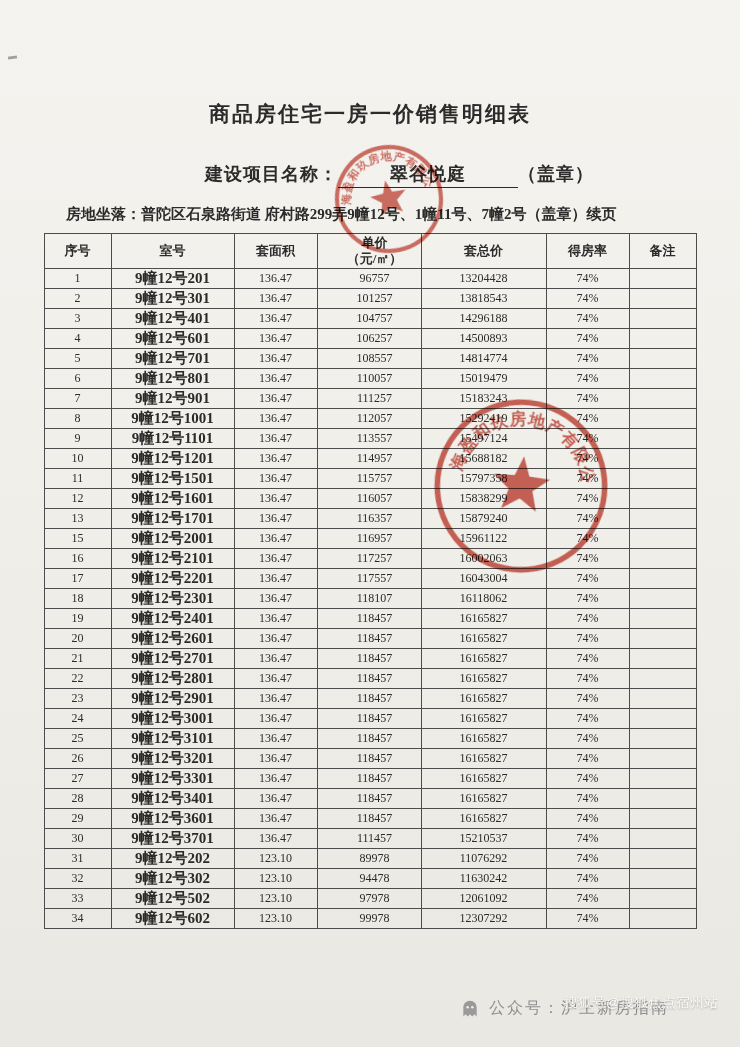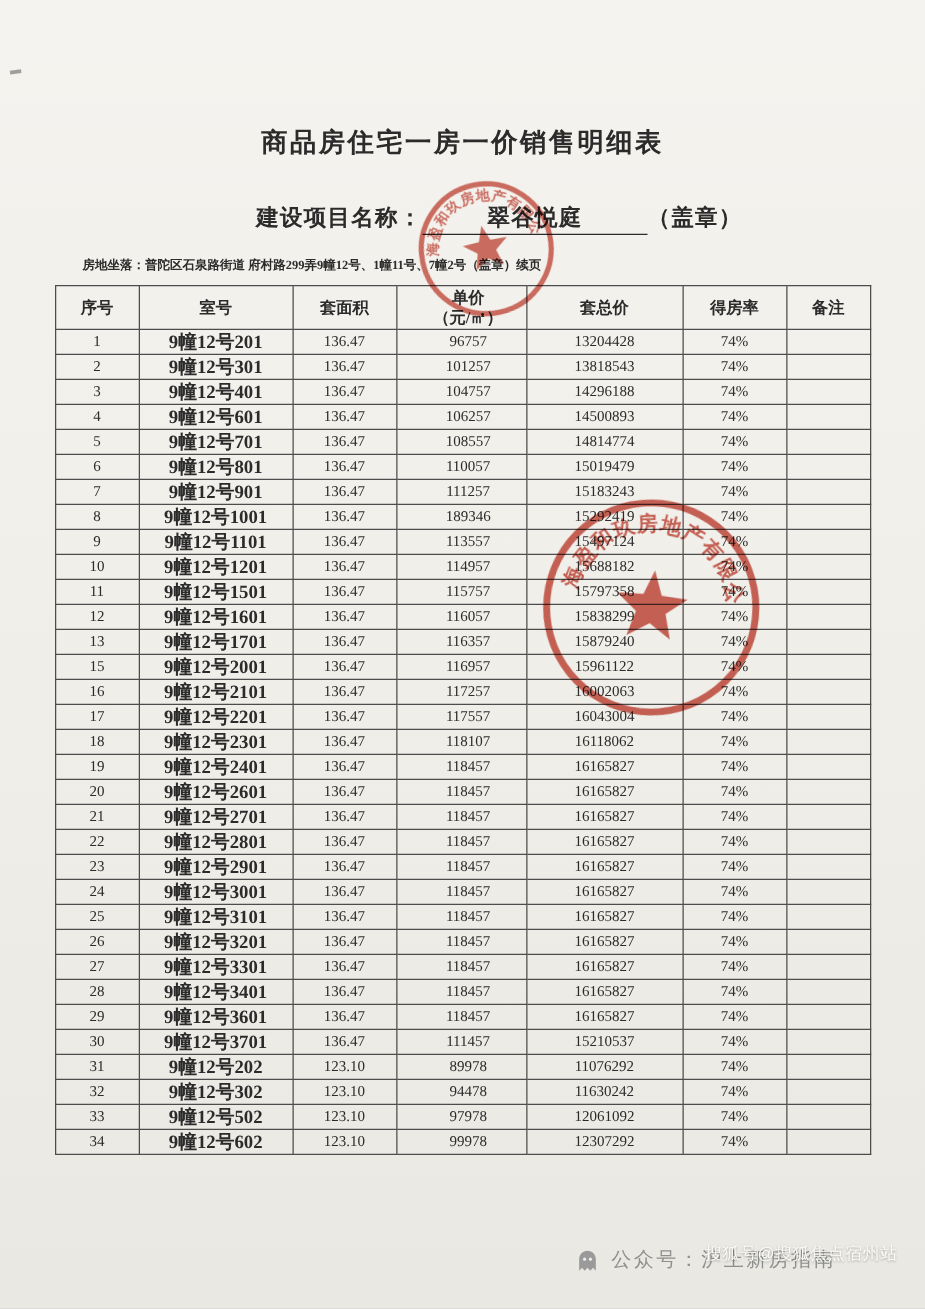--- a/index.html
+++ b/index.html
@@ -5,21 +5,21 @@
   html,body{margin:0;padding:0;background:#c9c9c9;}
   .page{
     position:relative;width:740px;height:1047px;margin:0 auto;overflow:hidden;
     background:linear-gradient(180deg,#f5f3ef 0%,#f1efea 45%,#eae8e2 100%);
     font-family:"Liberation Serif","DejaVu Serif",serif;color:#2b2b2b;
   }
   .corner-mark{position:absolute;left:8px;top:56px;width:9px;height:3px;background:#5a5a5a;opacity:.55;transform:rotate(-8deg);}
   .title{margin:0;padding-top:100px;text-align:center;font-size:21px;font-weight:700;letter-spacing:2px;}
   .project-line{margin-top:34px;padding-left:205px;font-size:18px;font-weight:700;letter-spacing:1px;}
   .project-name{display:inline-block;min-width:140px;text-align:center;border-bottom:1.5px solid #2b2b2b;padding:0 20px 1px 20px;}
-  .address-line{margin-top:17px;padding-left:66px;font-size:10px;font-weight:700;}
+  .address-line{margin-top:17px;padding-left:66px;font-size:15px;font-weight:700;}
   table{border-collapse:collapse;margin:9px auto 0 auto;width:606px;table-layout:fixed;}
   th,td{border:1px solid #4c4c4c;text-align:center;overflow:hidden;white-space:nowrap;}
   th{font-size:13px;height:34px;font-weight:700;padding:0 2px;line-height:1.2;}
   td{font-size:12px;height:19px;padding:0 2px;}
   th:nth-child(1),td:nth-child(1){width:62px;}
   th:nth-child(2),td:nth-child(2){width:118px;text-align:center;}
   th:nth-child(3),td:nth-child(3){width:78px;}
   th:nth-child(4),td:nth-child(4){width:88px;padding-left:13px;}
   th:nth-child(5),td:nth-child(5){width:120px;}
   th:nth-child(6),td:nth-child(6){width:78px;}
@@ -124,21 +124,21 @@
           <td>136.47</td>
           <td>111257</td>
           <td>15183243</td>
           <td>74%</td>
           <td></td>
         </tr>
         <tr>
           <td>8</td>
           <td>9幢12号1001</td>
           <td>136.47</td>
-          <td>189346</td>
+          <td>112057</td>
           <td>15292419</td>
           <td>74%</td>
           <td></td>
         </tr>
         <tr>
           <td>9</td>
           <td>9幢12号1101</td>
           <td>136.47</td>
           <td>113557</td>
           <td>15497124</td>

